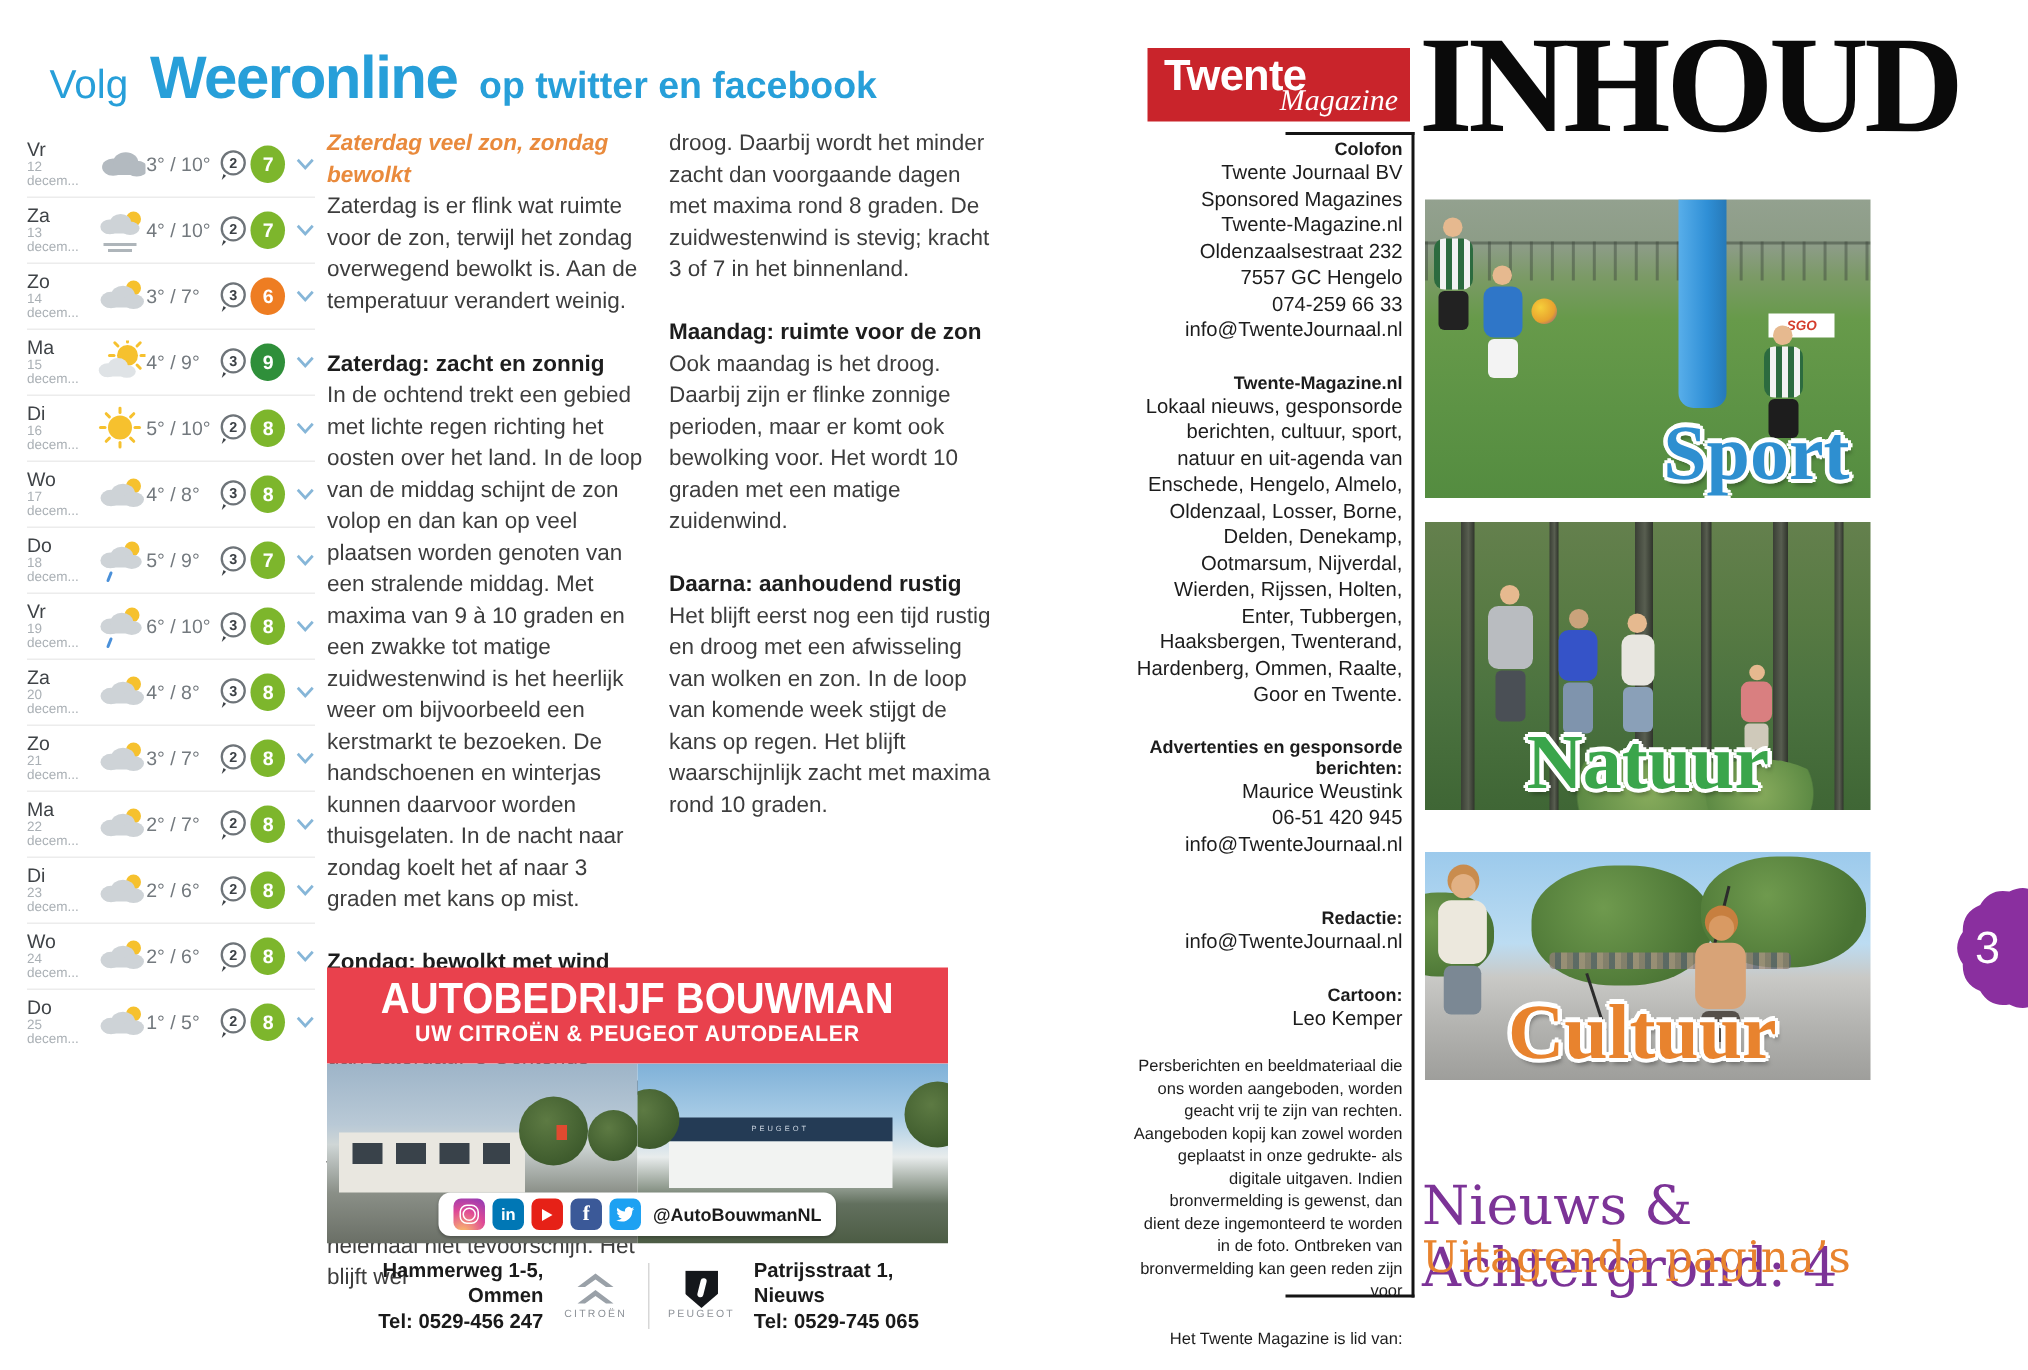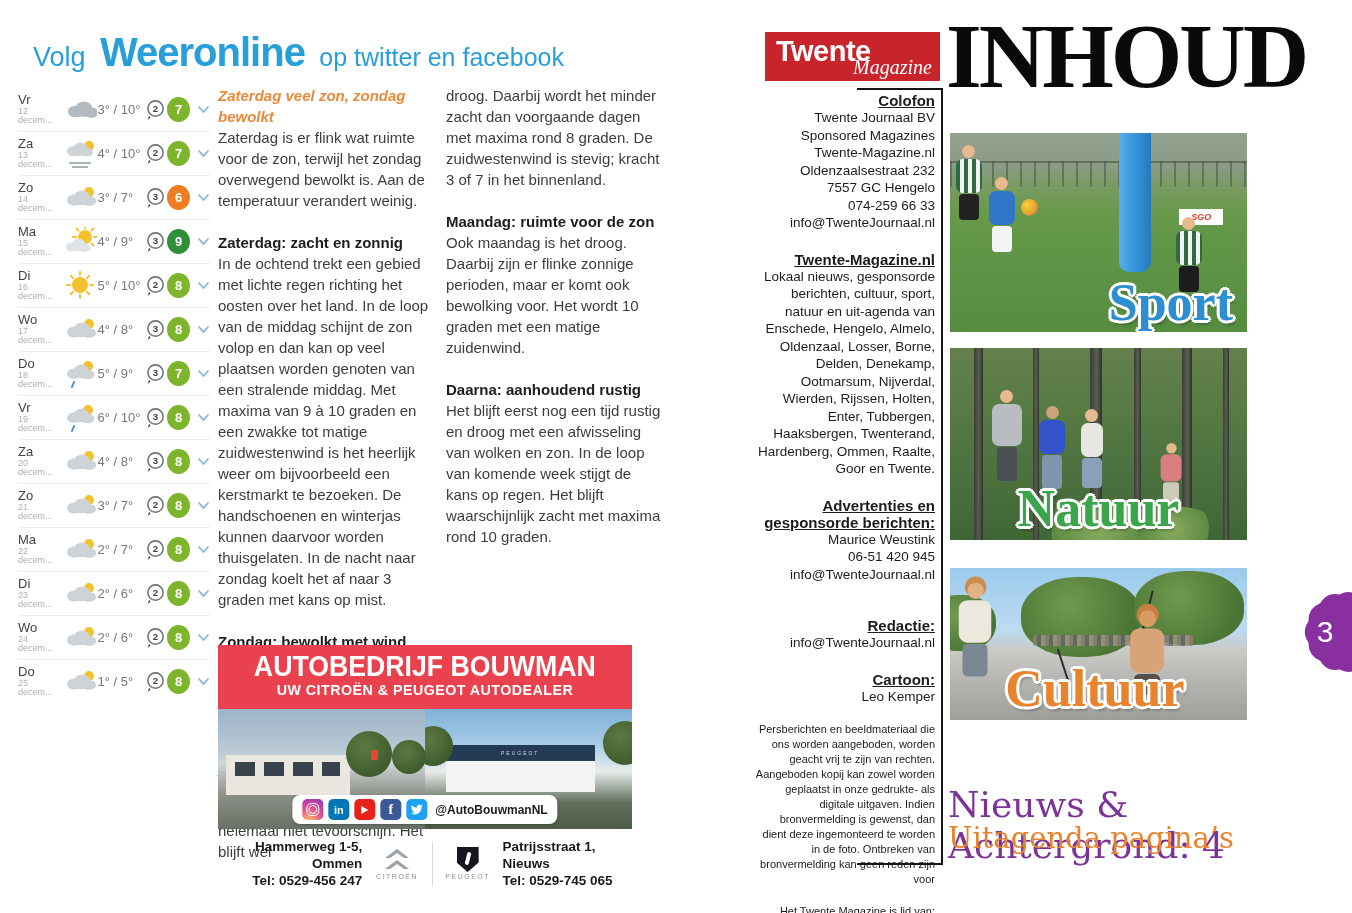--- a/index.html
+++ b/index.html
@@ -5,21 +5,21 @@
   html,body{margin:0;padding:0;}
   body{
     width:1352px;height:913px;position:relative;overflow:hidden;
     background:#ffffff;font-family:"Liberation Sans",sans-serif;
     -webkit-font-smoothing:antialiased;
   }
   
   .wo-header{position:absolute;left:33px;top:30px;color:#279fd9;white-space:nowrap;}
   .wo-header .volg{font-size:27px;font-weight:400;}
   .wo-header .brand{font-size:40px;font-weight:800;letter-spacing:-1px;margin:0 10px;}
-  .wo-header .rest{font-size:25px;font-weight:400;}
+  .wo-header .rest{font-size:25px;font-weight:700;}
 
   
   .forecast{position:absolute;left:18px;top:88px;width:192px;}
   .frow{display:flex;align-items:center;height:43px;border-bottom:1px solid #ececec;cursor:pointer;}
   .frow:last-child{border-bottom:none;}
   .fday{width:50px;line-height:1.05;}
   .fday .dname{font-size:13px;color:#3f4347;font-weight:500;}
   .fday .ddate{font-size:9px;color:#aab0b5;}
   .ficon{width:38px;display:flex;justify-content:center;}
   .ftemp{width:52px;font-size:13px;color:#73797e;}
@@ -78,21 +78,21 @@
   .ad-links .site{flex:1;text-align:center;color:#e9414d;font-size:16.5px;font-weight:800;}
 
   
   .tm-logo{position:absolute;left:765px;top:32px;width:175px;height:49px;background:#c9242b;color:#fff;}
   .tm-logo .tw1{position:absolute;left:11px;top:3px;font-size:29px;font-weight:800;letter-spacing:-.5px;}
   .tm-logo .tw2{position:absolute;right:8px;bottom:2px;font-family:"Liberation Serif",serif;font-style:italic;font-size:20px;}
   .vline{position:absolute;left:941px;top:88px;width:2px;height:777px;background:#141414;}
   .htick{position:absolute;height:2px;background:#141414;width:86px;left:857px;}
 
   .colofon{position:absolute;left:755px;top:92px;width:180px;text-align:right;color:#1c1c1c;}
-  .c-h{font-size:15px;font-weight:800;margin-top:19px;text-decoration:underline;}
+  .c-h{font-size:12px;font-weight:800;margin-top:19px;}
   .c-h.first{margin-top:0;}
   .c-p{font-size:13.5px;line-height:17.5px;white-space:pre-line;font-weight:500;}
   .c-small{font-size:11px;line-height:15px;margin-top:17px;font-weight:500;}
 
   .inhoud-title{position:absolute;left:946px;top:10px;font-family:"Liberation Serif",serif;font-weight:700;
     font-size:92px;line-height:92px;letter-spacing:-3px;color:#0a0a0a;}
 
   .photo{position:absolute;left:950px;width:297px;overflow:hidden;}
   .photo-label{position:absolute;font-family:"Liberation Serif",serif;font-weight:700;font-size:52px;
     text-shadow:-2px -2px 0 #fff,2px -2px 0 #fff,-2px 2px 0 #fff,2px 2px 0 #fff,0 -3px 0 #fff,0 3px 0 #fff,-3px 0 0 #fff,3px 0 0 #fff,2px 4px 3px rgba(0,0,0,.35);}

